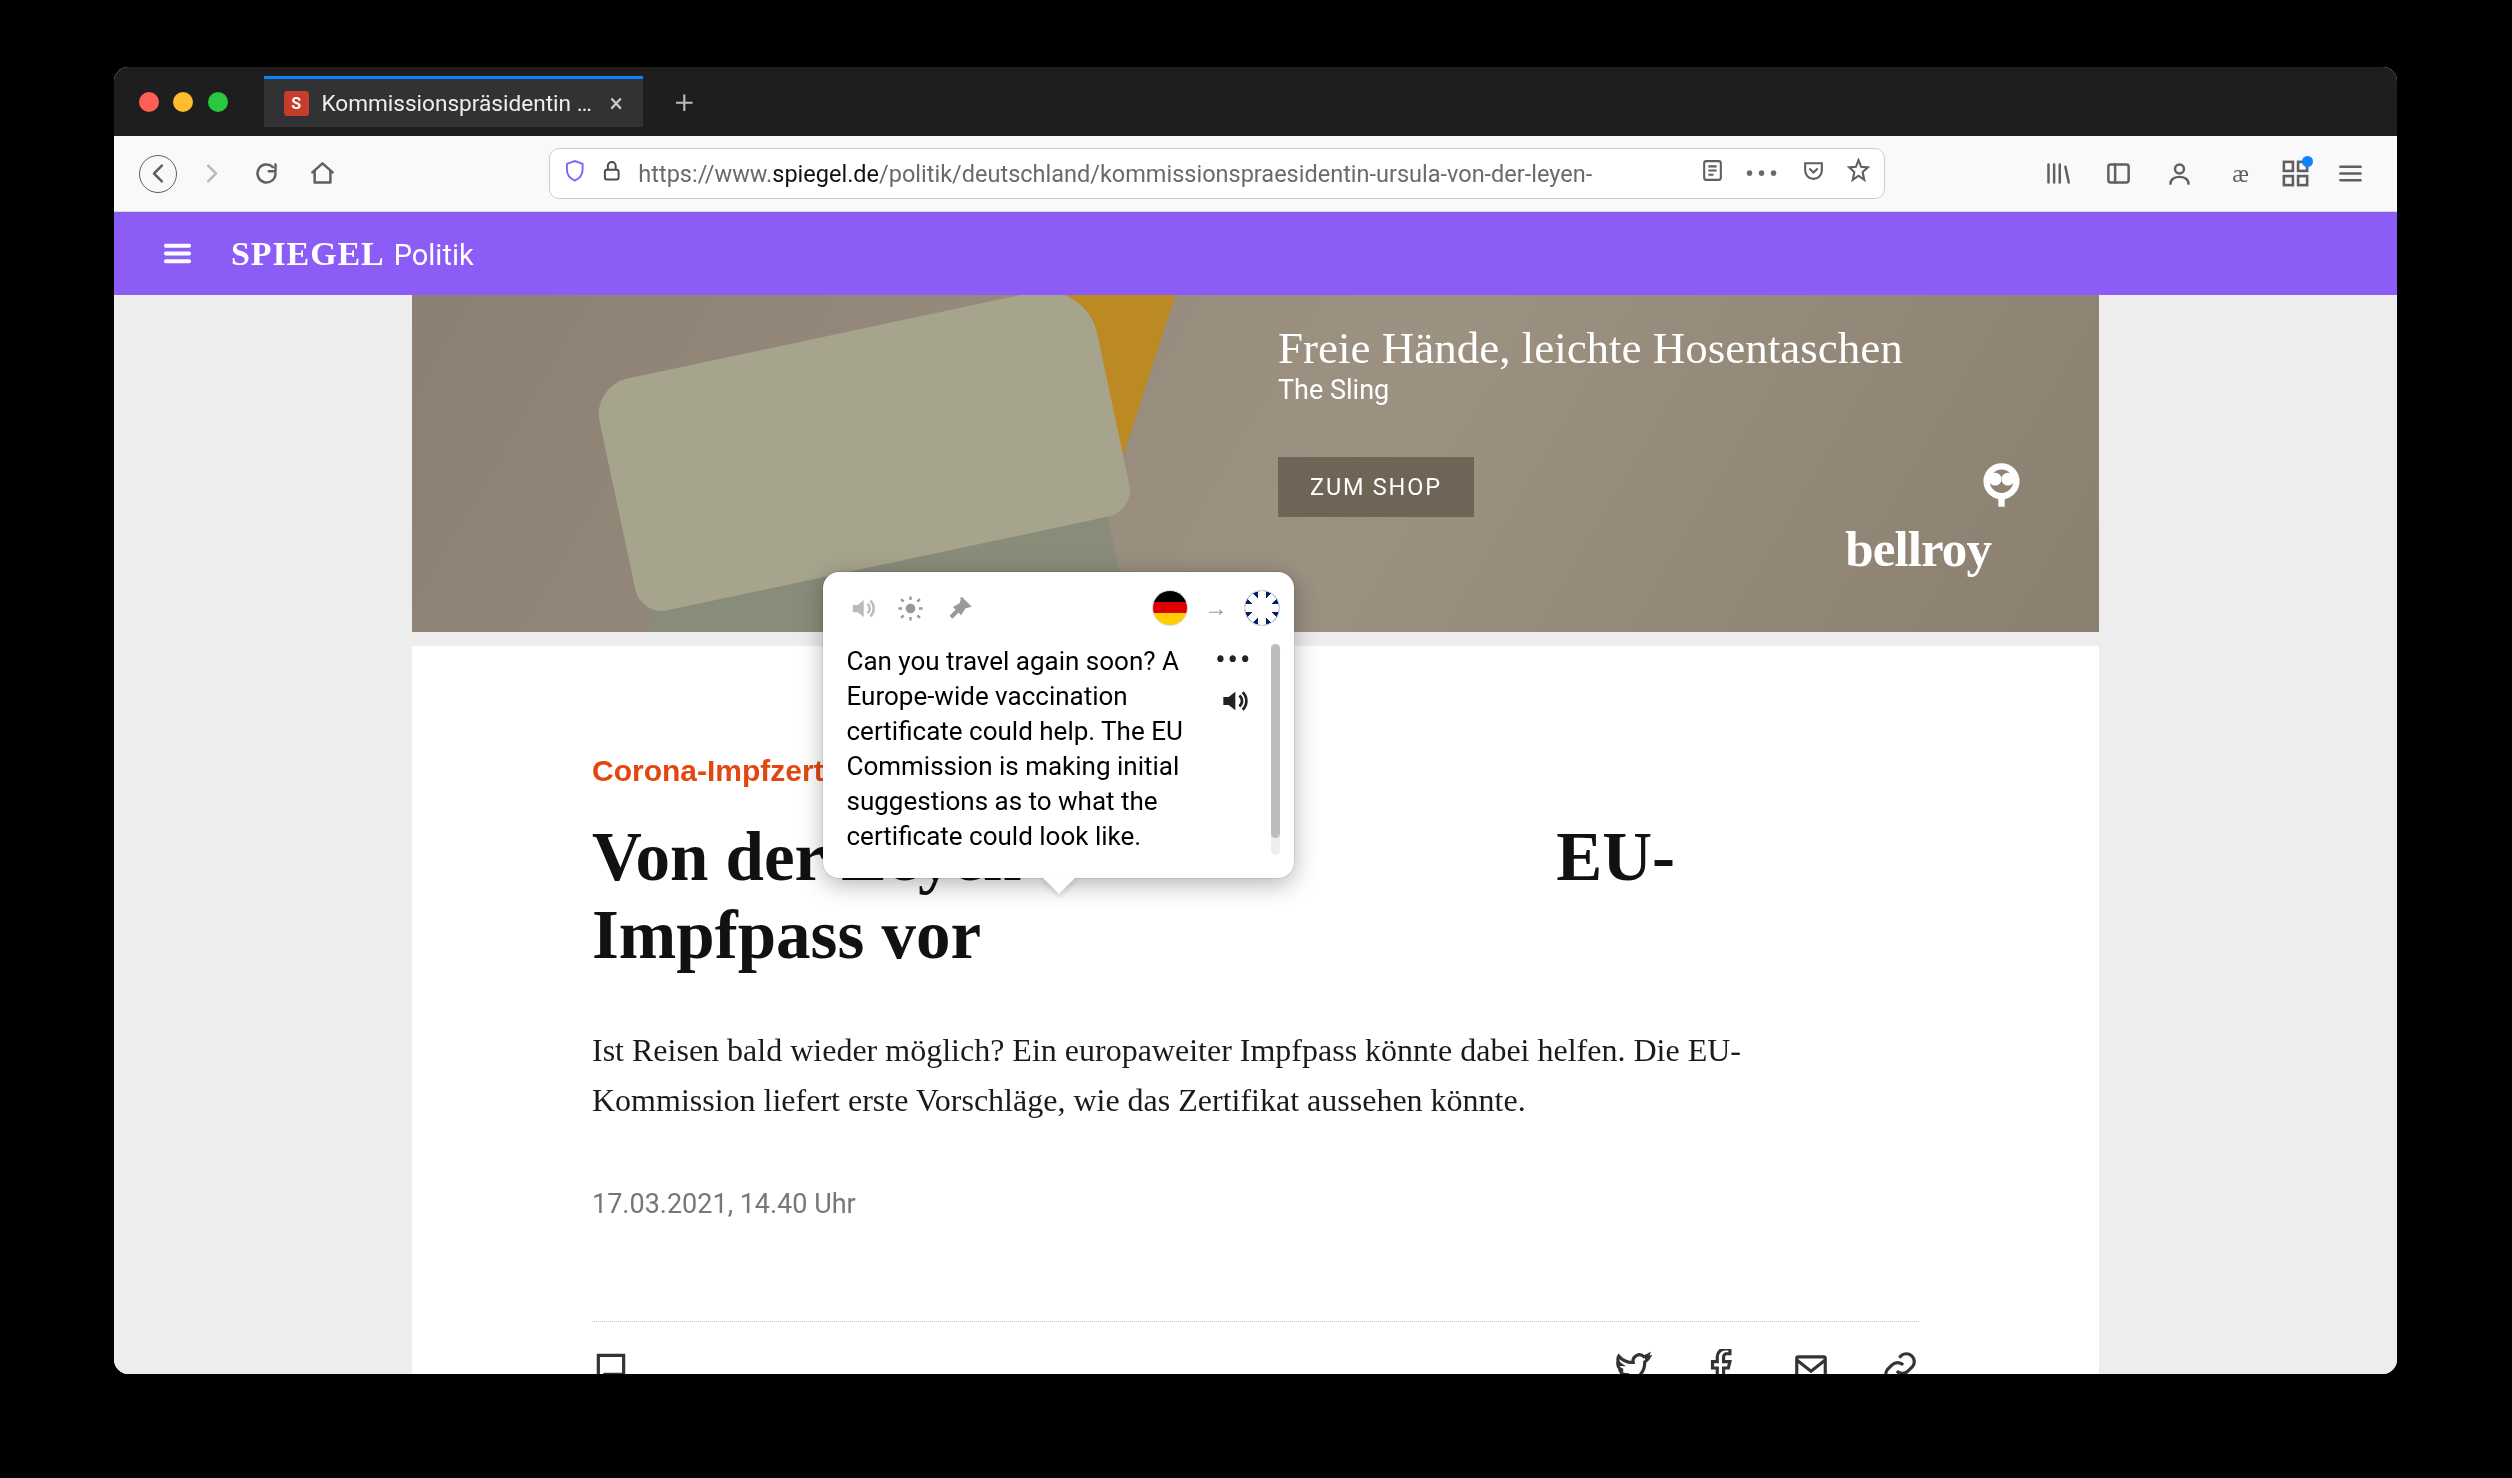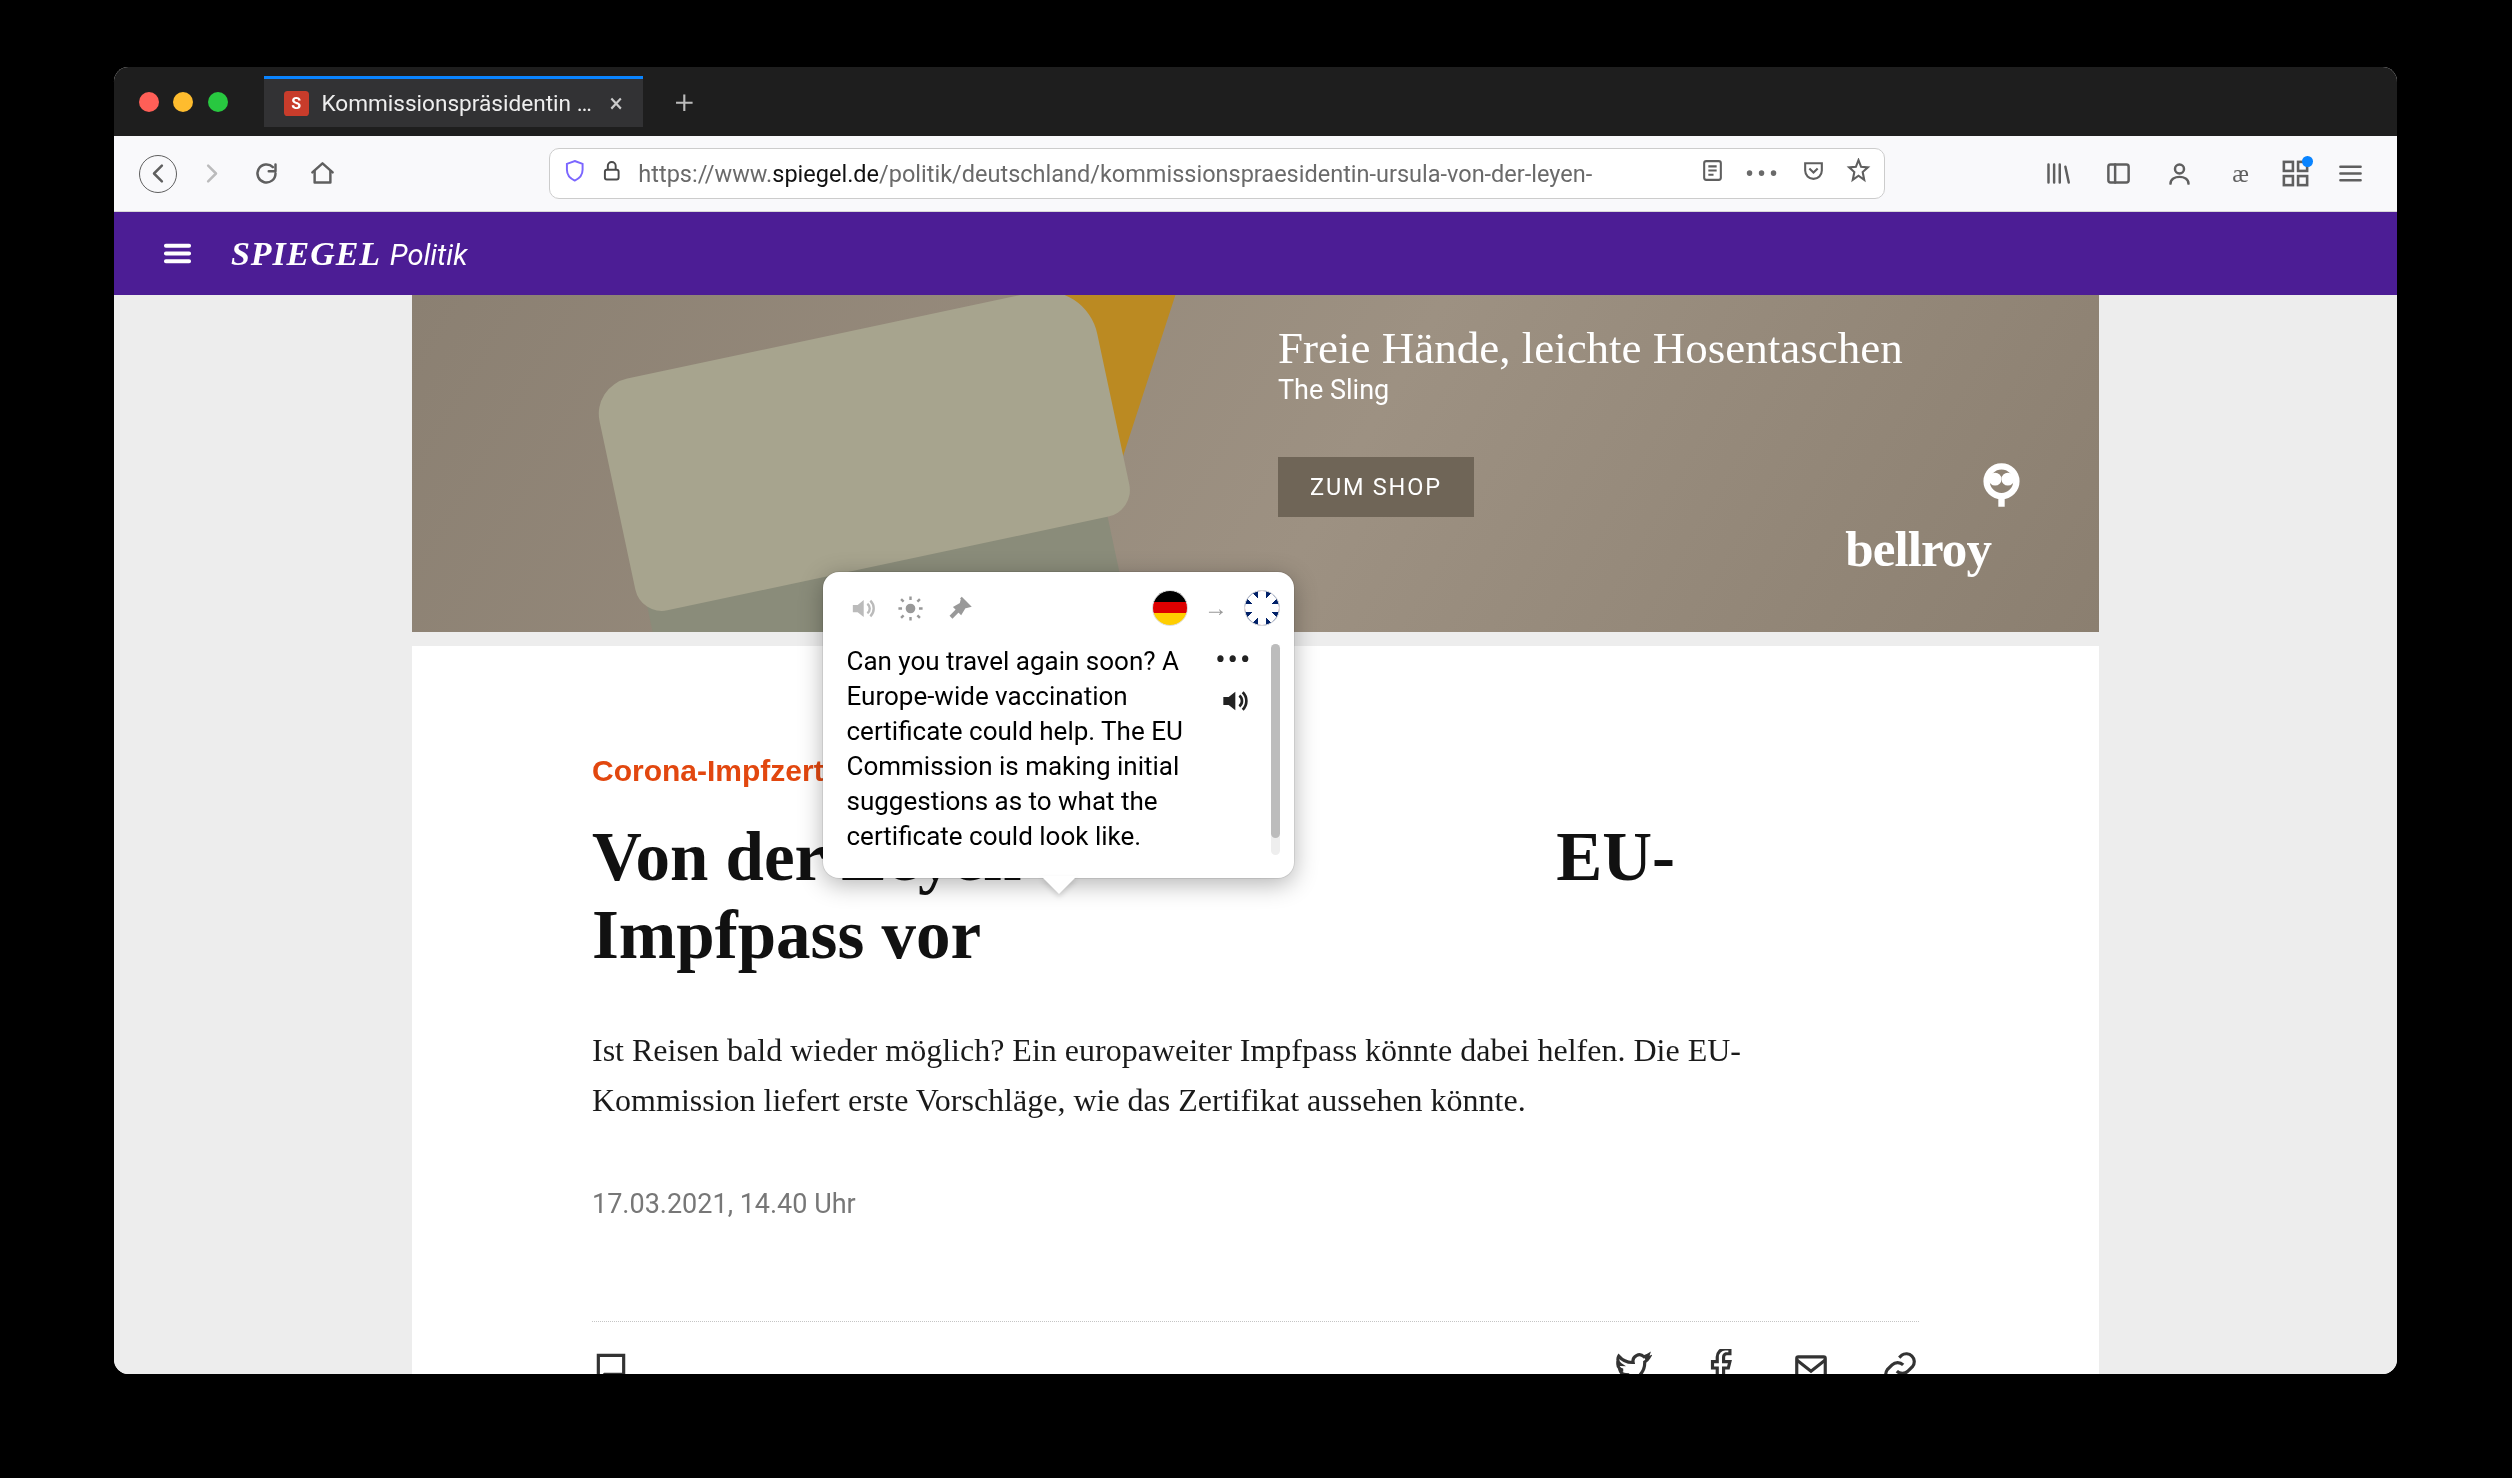--- a/index.html
+++ b/index.html
@@ -89,26 +89,25 @@
   .ext-icon .dot{position:absolute;top:-1.8px;right:-1.8px;width:10.8px;height:10.8px;background:#0a84ff;border-radius:50%;}
 
   
   .page {
     height: calc(100% - 144px);
     overflow:hidden;
     background:#ededed;
   }
   .site-header {
     height: 83px;
-    background: #4c1d95;
+    background: #8b5cf6;
     display:flex;align-items:center;
     padding: 0 42px;
     gap:32px;
     color:#fff;
-    font-style:italic;
   }
   .hamburger svg{stroke:#fff;stroke-width:3;width:31px;height:31px;}
   .brand {
     font-family: Georgia, "Times New Roman", serif;
     font-weight: 900;
     font-size: 34px;
     letter-spacing: 0.9px;
   }
   .brand-sub { font-size:29px; font-weight:400; margin-left:5.4px;}
 

